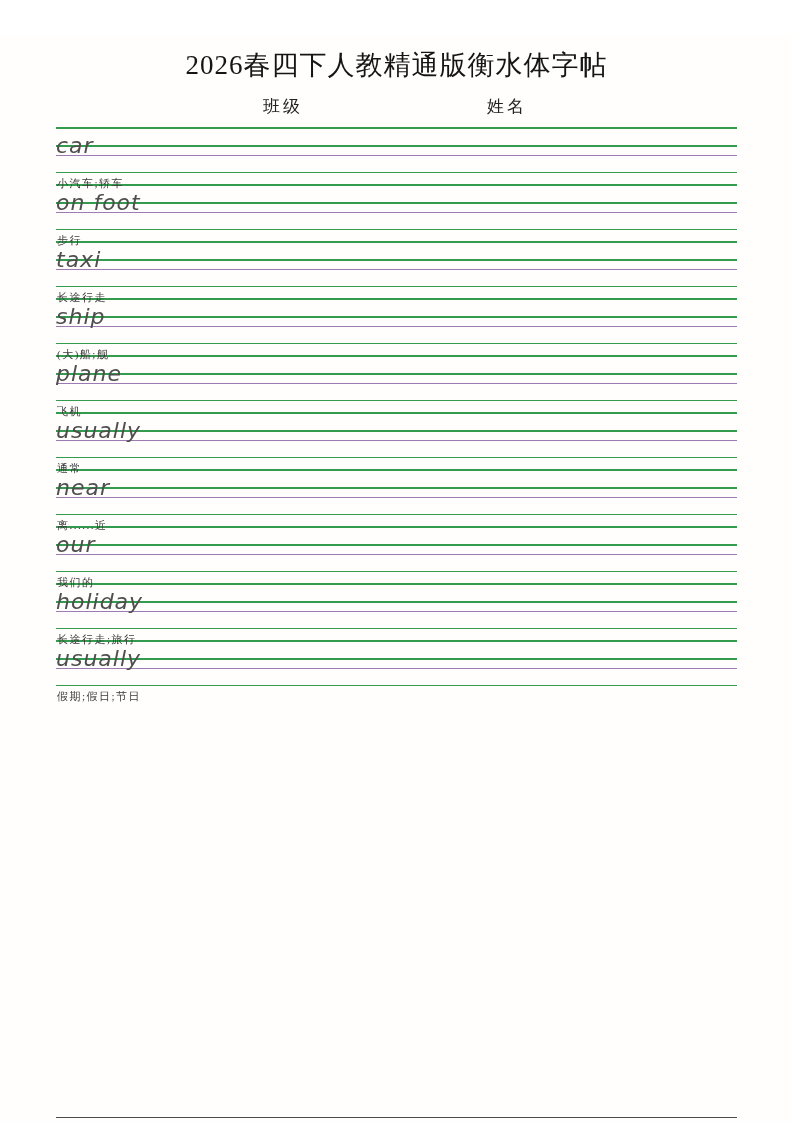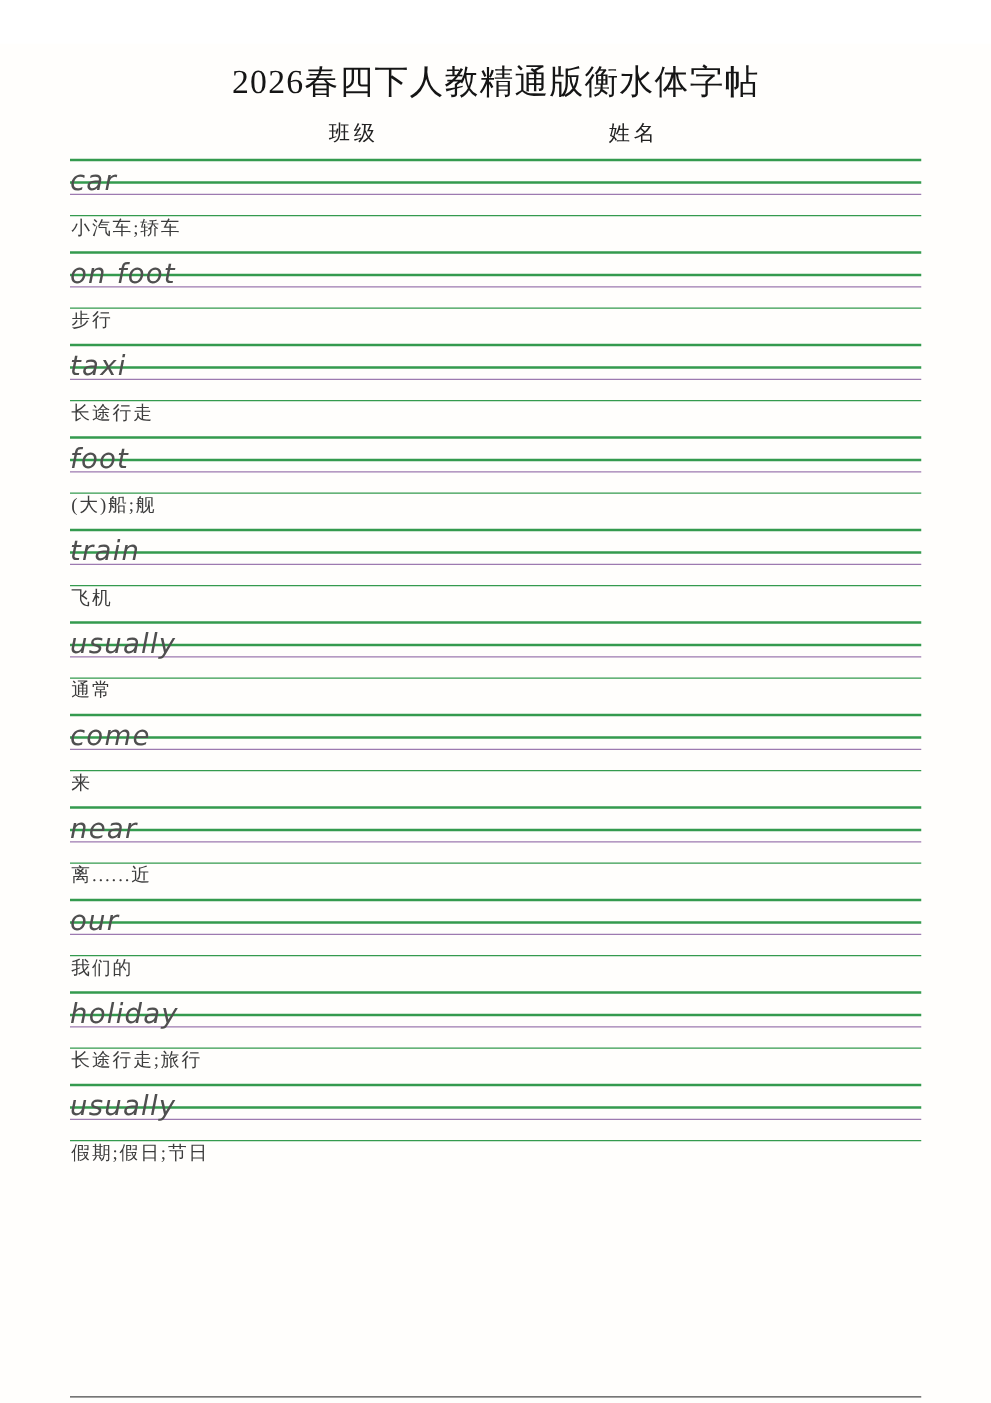--- a/index.html
+++ b/index.html
@@ -13,35 +13,35 @@
     font-size:27px;line-height:32px;color:#151515;letter-spacing:1px;font-weight:500;
   }
   .hdr-label{
     position:absolute;top:60px;
     font-family:"Liberation Serif","DejaVu Serif",serif;
     font-size:17px;color:#222;letter-spacing:3px;
   }
   .hdr-label.class{left:263px;}
   .hdr-label.name{left:487px;}
   .words{position:absolute;left:56px;top:92px;width:681px;}
-  .block{position:relative;height:74px;}
+  .block{position:relative;height:57px;}
   .gl{position:absolute;left:0;width:100%;height:1.6px;background:var(--guide-green,#349a4e);z-index:1;}
   .l1{top:0;}
   .l2{top:18.3px;}
   .l3{top:28px;height:1.4px;background:var(--baseline-purple,#9d7ab0);}
   .l4{top:44.6px;}
   .word{
     position:absolute;left:0;top:0;height:30px;display:flex;align-items:flex-end;
     font-family:"DejaVu Sans",sans-serif;font-style:italic;font-size:22px;line-height:0.95;
     color:var(--word-gray,#4f4f4f);letter-spacing:1px;z-index:2;white-space:pre;
   }
   .cn{
     position:absolute;left:1px;top:47px;z-index:2;
     font-family:"Liberation Serif","DejaVu Serif",serif;
-    font-size:15px;line-height:19px;color:#3c3c3c;letter-spacing:1.5px;white-space:pre;
+    font-size:11px;line-height:19px;color:#3c3c3c;letter-spacing:1.5px;white-space:pre;
   }
   .footer-line{position:absolute;left:56px;top:1082px;width:681px;height:1px;background:#4a4a4a;}
   .page-num{
     position:absolute;top:1089px;right:56px;font-family:"Liberation Sans",sans-serif;
     font-size:14px;color:#3b82f6;
   }
 </style>
 </head>
 <body>
 
@@ -81,50 +81,42 @@
         <div class="word">taxi</div>
         <div class="cn">长途行走</div>
       </div>
 
 
       <div class="block">
         <div class="gl l1"></div>
         <div class="gl l2"></div>
         <div class="gl l3"></div>
         <div class="gl l4"></div>
-        <div class="word">foot</div>
+        <div class="word">ship</div>
         <div class="cn">(大)船;舰</div>
       </div>
 
       <div class="block">
         <div class="gl l1"></div>
         <div class="gl l2"></div>
         <div class="gl l3"></div>
         <div class="gl l4"></div>
-        <div class="word">train</div>
+        <div class="word">plane</div>
         <div class="cn">飞机</div>
       </div>
 
       <div class="block">
         <div class="gl l1"></div>
         <div class="gl l2"></div>
         <div class="gl l3"></div>
         <div class="gl l4"></div>
         <div class="word">usually</div>
         <div class="cn">通常</div>
       </div>
 
-      <div class="block">
-        <div class="gl l1"></div>
-        <div class="gl l2"></div>
-        <div class="gl l3"></div>
-        <div class="gl l4"></div>
-        <div class="word">come</div>
-        <div class="cn">来</div>
-      </div>
 
       <div class="block">
         <div class="gl l1"></div>
         <div class="gl l2"></div>
         <div class="gl l3"></div>
         <div class="gl l4"></div>
         <div class="word">near</div>
         <div class="cn">离......近</div>
       </div>
 

